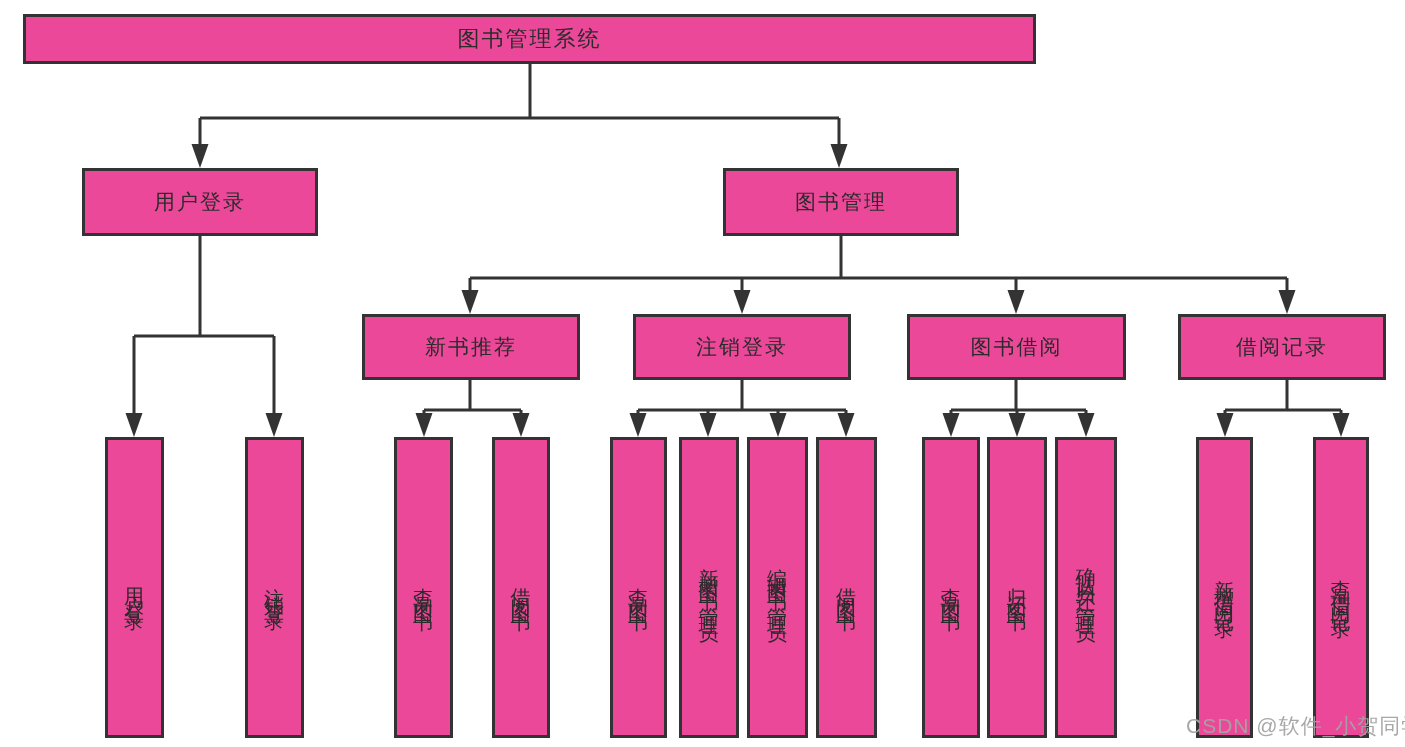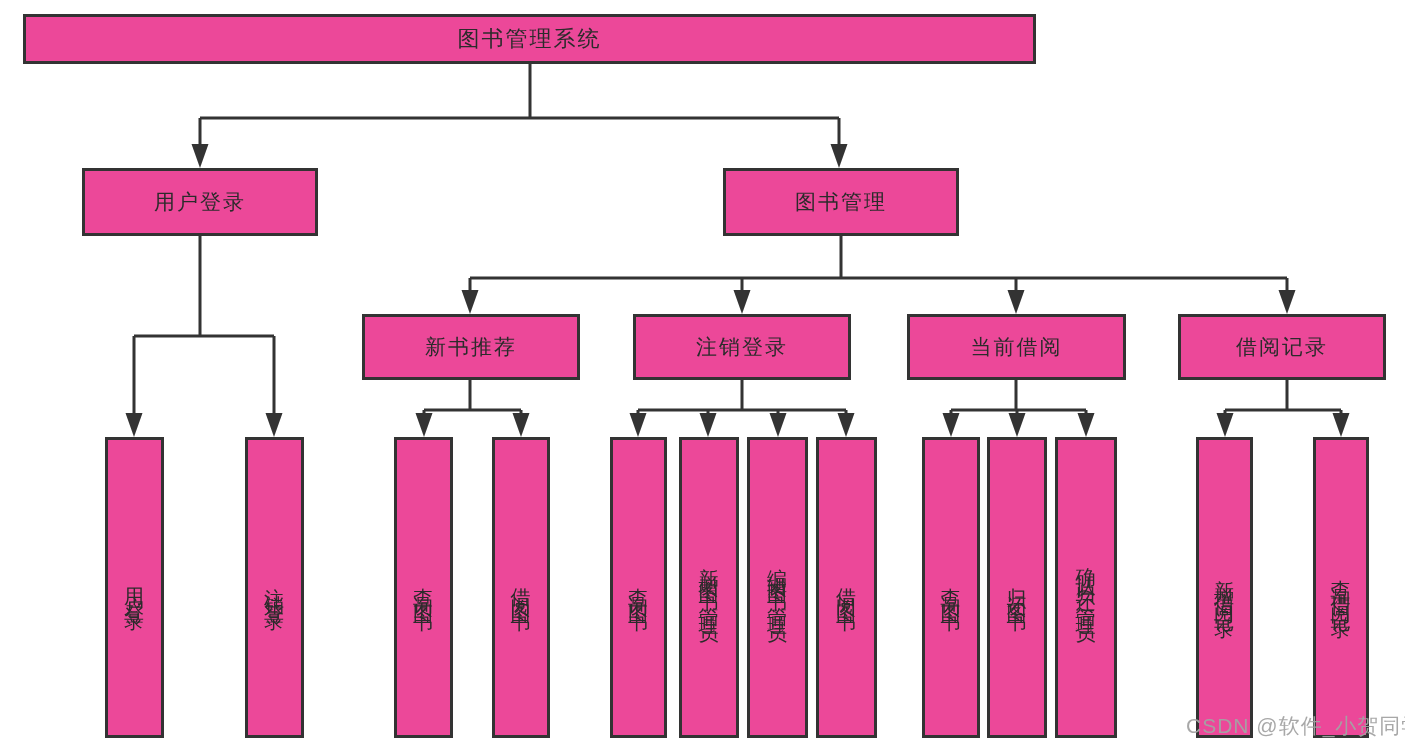--- a/index.html
+++ b/index.html
@@ -113,21 +113,21 @@
     <span>图书管理</span>
   </div>
 
   <div class="node h-node" style="left:362px; top:314px; width:218px; height:66px;">
     <span>新书推荐</span>
   </div>
   <div class="node h-node" style="left:633px; top:314px; width:218px; height:66px;">
     <span>注销登录</span>
   </div>
   <div class="node h-node" style="left:907px; top:314px; width:219px; height:66px;">
-    <span>当前借阅</span>
+    <span>图书借阅</span>
   </div>
   <div class="node h-node" style="left:1178px; top:314px; width:208px; height:66px;">
     <span>借阅记录</span>
   </div>
 
   <div class="node leaf" style="left:105px; top:437px; width:59px; height:301px;">
     <span class="v-text">用户登录</span>
   </div>
   <div class="node leaf" style="left:245px; top:437px; width:59px; height:301px;">
     <span class="v-text">注销登录</span>

